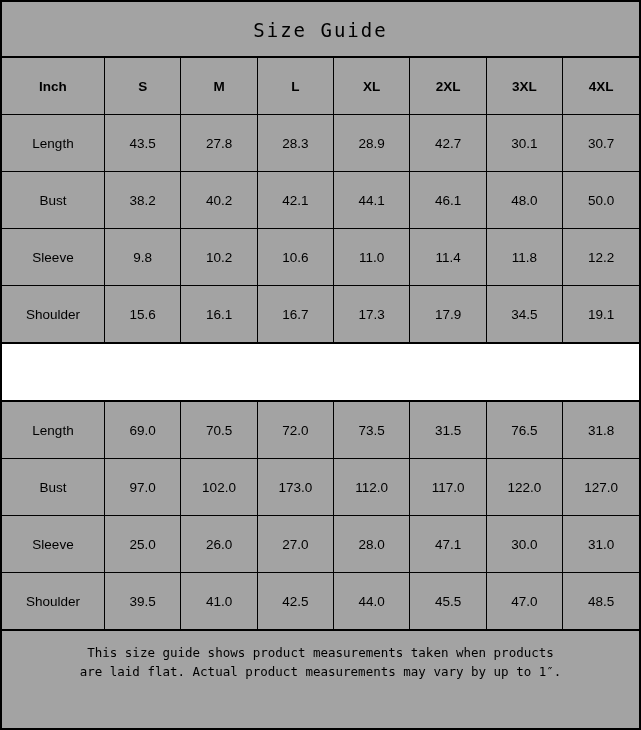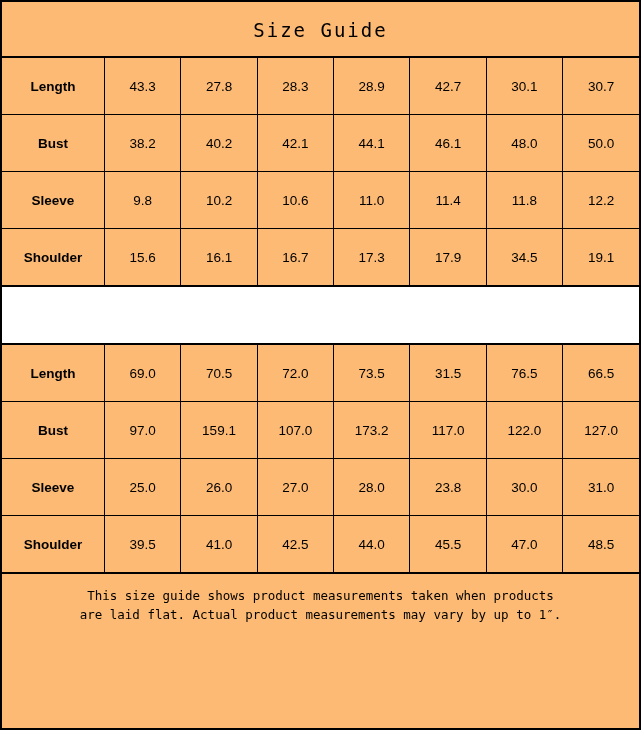--- a/index.html
+++ b/index.html
@@ -13,21 +13,21 @@
     font-family: "Liberation Sans", sans-serif;
     color: #000000;
     overflow: hidden;
   }
   .page {
     position: relative;
     width: 641px;
     height: 730px;
     box-sizing: border-box;
     border: 2px solid #000000;
-    background: #fdba74;
+    background: #a3a3a3;
     display: flex;
     flex-direction: column;
   }
   .title {
     font-family: "DejaVu Sans Mono", monospace;
     font-size: 19px;
     letter-spacing: 2px;
     text-align: center;
     padding: 17px 0 15px 0;
     color: #000;
@@ -61,21 +61,21 @@
     border-top: none;
   }
   table.size-table tr:last-child td {
     border-bottom: none;
   }
   table.size-table .hdr td {
     font-weight: bold;
     font-size: 13.5px;
   }
   table.size-table .rowlabel {
-    font-weight: bold;
+    font-weight: normal;
   }
   .col-first { width: 98px; }
   .spacer {
     height: 56px;
     width: 100%;
     background: #fff;
   }
   .footnote {
     font-family: "DejaVu Sans Mono", monospace;
     font-size: 12.5px;
@@ -90,23 +90,33 @@
 <body>
 
 <div class="page">
 
   <div class="title">Size Guide</div>
 
   <div class="rule"></div>
 
   <table class="size-table">
     <tbody>
+      <tr class="hdr">
+        <td class="col-first">Inch</td>
+        <td>S</td>
+        <td>M</td>
+        <td>L</td>
+        <td>XL</td>
+        <td>2XL</td>
+        <td>3XL</td>
+        <td>4XL</td>
+      </tr>
       <tr>
         <td class="col-first rowlabel">Length</td>
-        <td>43.3</td>
+        <td>43.5</td>
         <td>27.8</td>
         <td>28.3</td>
         <td>28.9</td>
         <td>42.7</td>
         <td>30.1</td>
         <td>30.7</td>
       </tr>
       <tr>
         <td class="col-first rowlabel">Bust</td>
         <td>38.2</td>
@@ -147,39 +157,39 @@
   <table class="size-table">
     <tbody>
       <tr>
         <td class="col-first rowlabel">Length</td>
         <td>69.0</td>
         <td>70.5</td>
         <td>72.0</td>
         <td>73.5</td>
         <td>31.5</td>
         <td>76.5</td>
-        <td>66.5</td>
+        <td>31.8</td>
       </tr>
       <tr>
         <td class="col-first rowlabel">Bust</td>
         <td>97.0</td>
-        <td>159.1</td>
-        <td>107.0</td>
-        <td>173.2</td>
+        <td>102.0</td>
+        <td>173.0</td>
+        <td>112.0</td>
         <td>117.0</td>
         <td>122.0</td>
         <td>127.0</td>
       </tr>
       <tr>
         <td class="col-first rowlabel">Sleeve</td>
         <td>25.0</td>
         <td>26.0</td>
         <td>27.0</td>
         <td>28.0</td>
-        <td>23.8</td>
+        <td>47.1</td>
         <td>30.0</td>
         <td>31.0</td>
       </tr>
       <tr>
         <td class="col-first rowlabel">Shoulder</td>
         <td>39.5</td>
         <td>41.0</td>
         <td>42.5</td>
         <td>44.0</td>
         <td>45.5</td>

